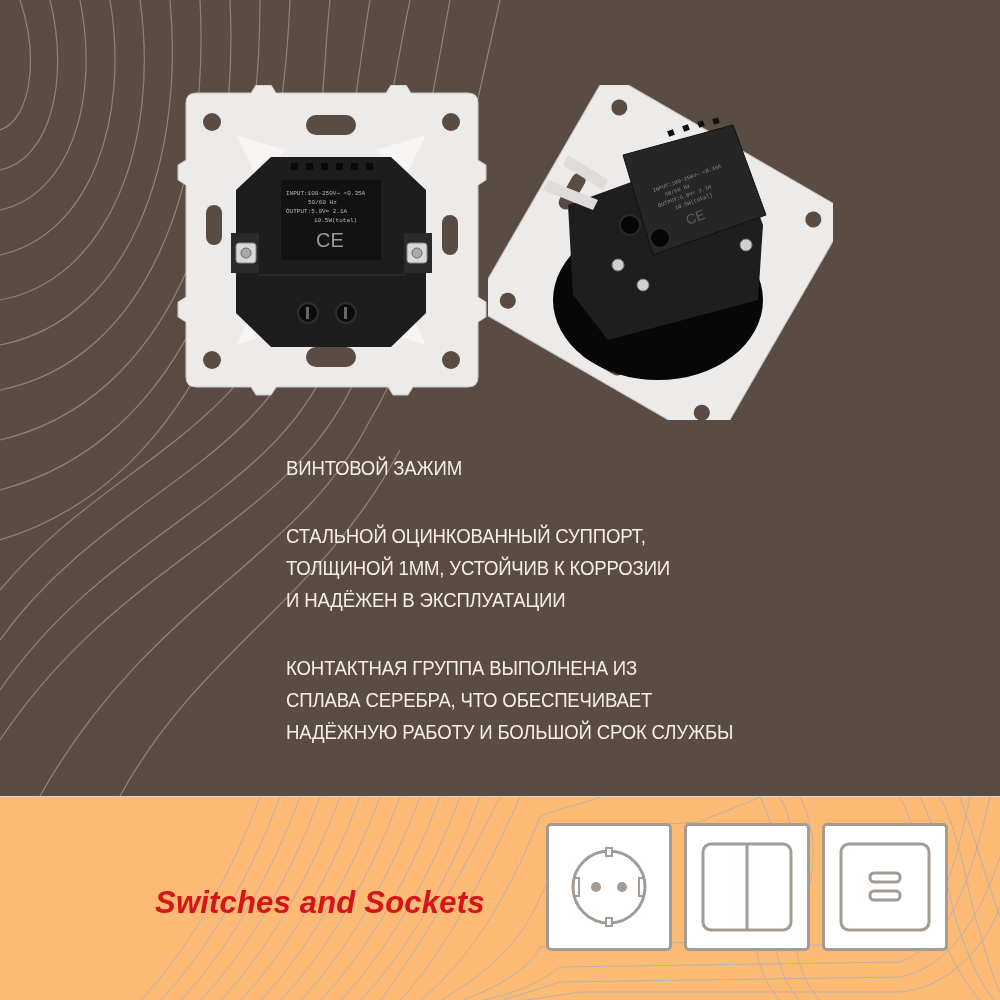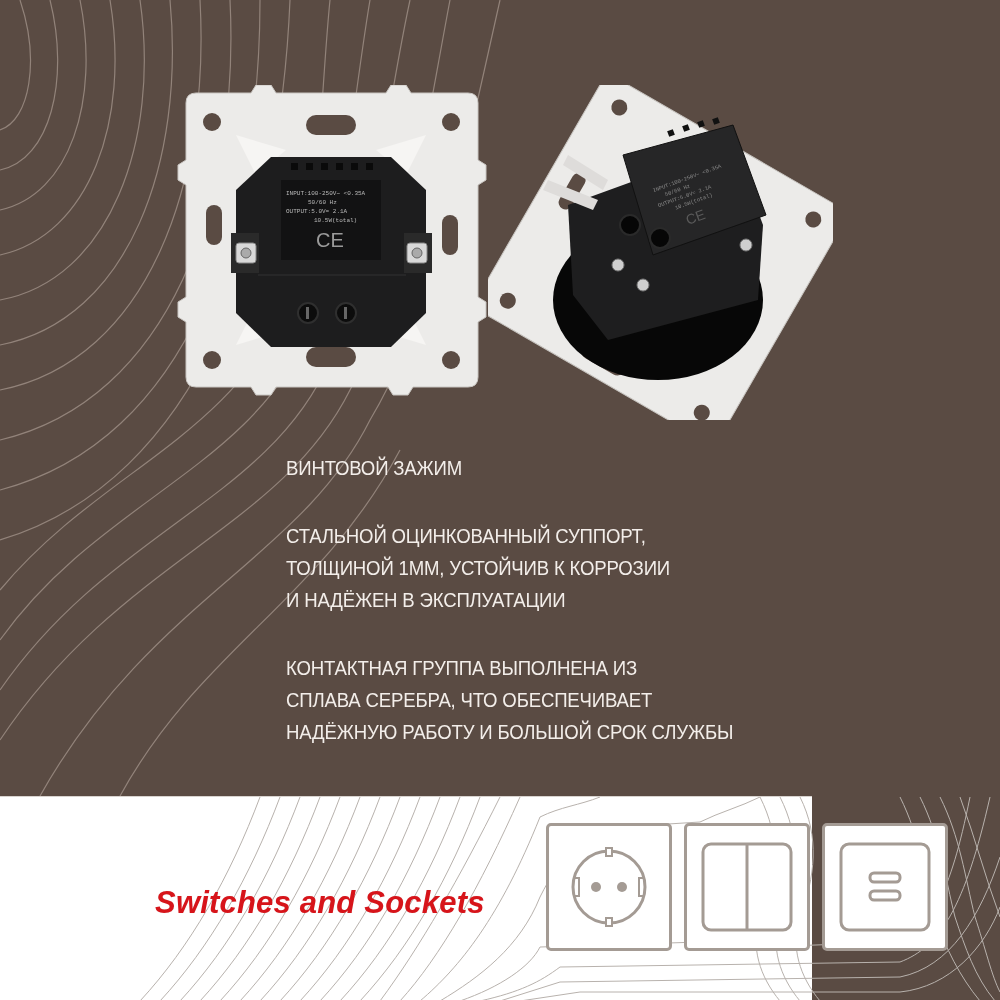--- a/index.html
+++ b/index.html
@@ -1,19 +1,19 @@
 <!DOCTYPE html>
 <html><head>
 <meta charset="utf-8">
 <style>
   html, body { margin:0; padding:0; }
   body { width:1000px; height:1000px; position:relative; overflow:hidden; background:#5a4b43; font-family:"Liberation Sans", sans-serif; }
   .top { position:absolute; left:0; top:0; width:1000px; height:796px; background:#5a4b43; }
   .contours { position:absolute; left:0; top:0; }
-  .bottom { position:absolute; left:0; top:796px; width:812px; height:204px; background:#ffffff; border-top:1px solid #d8d3cf; }
+  .bottom { position:absolute; left:0; top:796px; width:1000px; height:204px; background:#fdba74; border-top:1px solid #d8d3cf; }
   .bottom-lines { position:absolute; left:0; top:0; }
   .product { position:absolute; }
   .p1 { left:176px; top:85px; width:312px; height:312px; }
   .p2 { left:488px; top:85px; width:345px; height:335px; }
   .features { position:absolute; left:286px; top:452px; color:#f3eeea; font-size:20px; line-height:32px; letter-spacing:-0.2px; transform:scaleX(0.93); transform-origin:left top; }
   .feature { margin:0 0 36px 0; }
   .feature p { margin:0; white-space:nowrap; }
   .brand { position:absolute; left:155px; top:884px; color:#d7141a; font-weight:bold; font-style:italic; font-size:31px; letter-spacing:0.2px; text-shadow:0 0 1px rgba(0,0,0,0.1); }
   .icons { position:absolute; left:546px; top:822px; display:flex; gap:12px; }
   .icon-tile { width:126px; height:128px; border:3px solid #a49b94; border-radius:5px; background:#fff; box-sizing:border-box; position:relative; }

